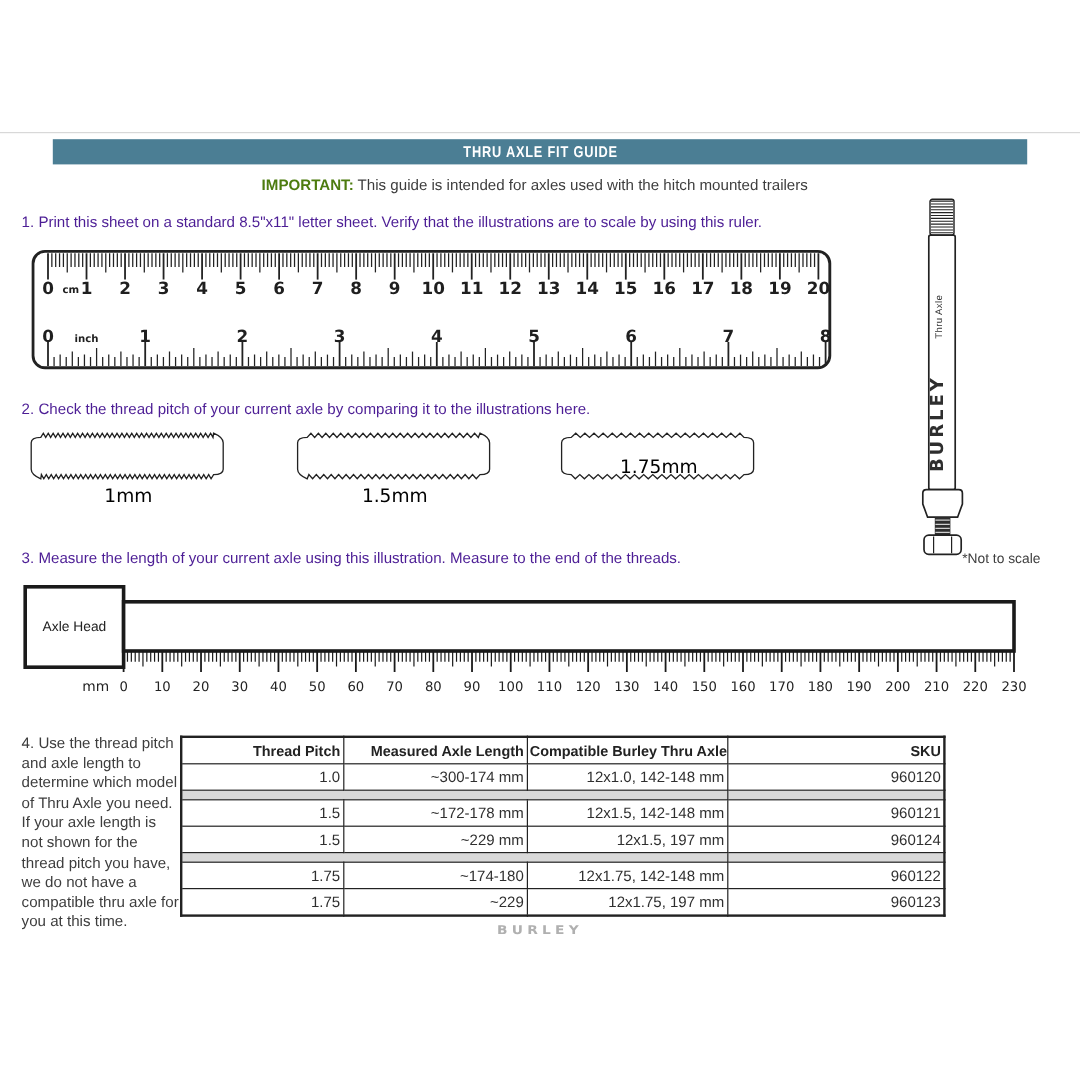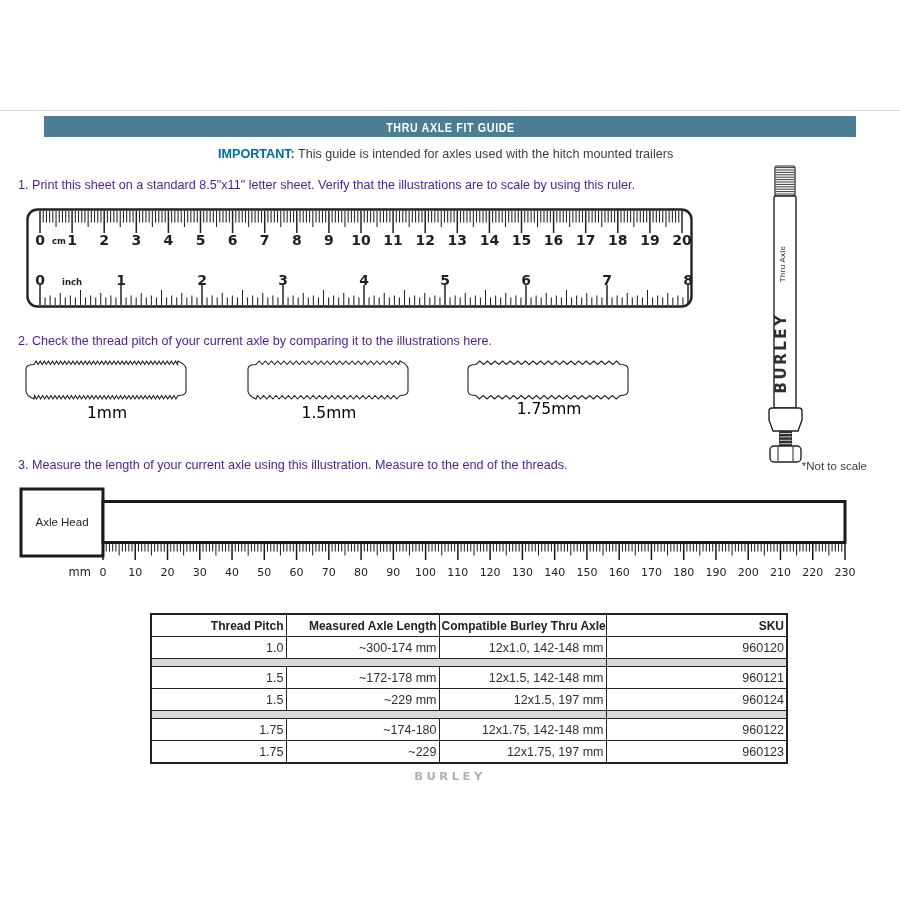--- a/index.html
+++ b/index.html
@@ -11,21 +11,21 @@
   .topline{left:0;top:110px;width:900px;height:1px;background:#d8d8d8;}
   .titlebar{
     left:44px;top:116px;width:812px;height:21px;background:var(--accent,#4b7e94);
     text-align:center;line-height:21px;
   }
   .titlebar .ttl{
     display:inline-block;color:#fff;font-weight:700;font-size:13px;letter-spacing:.8px;
     transform:scaleX(.82);transform-origin:center;white-space:nowrap;
   }
   .important{left:218px;top:147px;font-size:12.6px;white-space:nowrap;color:#3d3d3d;}
-  .important b{color:#0369a1;}
+  .important b{color:#4d7c0f;}
   .step{font-size:12.6px;color:#4c1d95;white-space:nowrap;}
   .step4{left:18px;top:611px;width:132px;font-size:12.6px;line-height:1.32;color:#3d3d3d;white-space:normal;}
   .rnum{font-family:"DejaVu Sans",sans-serif;font-weight:700;font-size:14px;fill:#1f1f1f;}
   .runit{font-family:"DejaVu Sans",sans-serif;font-weight:700;font-size:8.5px;fill:#1f1f1f;}
   .mnum{font-family:"DejaVu Sans",sans-serif;font-size:11px;fill:#222;}
   .munit{font-family:"DejaVu Sans",sans-serif;font-size:11.5px;fill:#222;}
   .headlbl{font-family:"Liberation Sans",sans-serif;font-size:11.5px;fill:#222;}
   .threadlbl{font-family:"DejaVu Sans",sans-serif;font-size:15.5px;color:#000000;text-align:center;}
   .axtext{font-family:"Liberation Sans",sans-serif;font-size:8px;fill:#333;letter-spacing:.3px;}
   .axbrand{font-family:"DejaVu Sans",sans-serif;font-size:15px;font-weight:700;fill:#2e2e2e;letter-spacing:2.5px;}
@@ -478,21 +478,21 @@
     </svg>
   <svg class="abs" style="left:246px;top:357px;" width="166" height="46" viewBox="0 0 166 46">
       <path id="zig1" fill="#fff" stroke="#222" stroke-width="1.1" d="M 2 12 Q 2 7.5 10 7.5 L 13.1 4 L 16.2 7.5 L 19.3 4 L 22.4 7.5 L 25.5 4 L 28.6 7.5 L 31.7 4 L 34.8 7.5 L 37.9 4 L 41.0 7.5 L 44.1 4 L 47.2 7.5 L 50.3 4 L 53.4 7.5 L 56.5 4 L 59.6 7.5 L 62.7 4 L 65.8 7.5 L 68.9 4 L 72.0 7.5 L 75.1 4 L 78.2 7.5 L 81.3 4 L 84.4 7.5 L 87.5 4 L 90.6 7.5 L 93.7 4 L 96.8 7.5 L 99.9 4 L 103.0 7.5 L 106.1 4 L 109.2 7.5 L 112.3 4 L 115.4 7.5 L 118.5 4 L 121.6 7.5 L 124.7 4 L 127.8 7.5 L 130.9 4 L 134.0 7.5 L 137.1 4 L 140.2 7.5 L 143.3 4 L 146.4 7.5 L 149.5 4 L 152.6 7.5 L 154.0 4 Q 162 7.5 162 12 L 162 34 Q 162 38.5 154 38.5 L 150.9 42 L 147.8 38.5 L 144.7 42 L 141.6 38.5 L 138.5 42 L 135.4 38.5 L 132.3 42 L 129.2 38.5 L 126.1 42 L 123.0 38.5 L 119.9 42 L 116.8 38.5 L 113.7 42 L 110.6 38.5 L 107.5 42 L 104.4 38.5 L 101.3 42 L 98.2 38.5 L 95.1 42 L 92.0 38.5 L 88.9 42 L 85.8 38.5 L 82.7 42 L 79.6 38.5 L 76.5 42 L 73.4 38.5 L 70.3 42 L 67.2 38.5 L 64.1 42 L 61.0 38.5 L 57.9 42 L 54.8 38.5 L 51.7 42 L 48.6 38.5 L 45.5 42 L 42.4 38.5 L 39.3 42 L 36.2 38.5 L 33.1 42 L 30.0 38.5 L 26.9 42 L 23.8 38.5 L 20.7 42 L 17.6 38.5 L 14.5 42 L 11.4 38.5 L 10.0 42 Q 2 38.5 2 34 Z"></path>
     </svg>
   <svg class="abs" style="left:466px;top:357px;" width="166" height="46" viewBox="0 0 166 46">
       <path id="zig2" fill="#fff" stroke="#222" stroke-width="1.1" d="M 2 12 Q 2 7.5 10 7.5 L 13.8 4 L 17.6 7.5 L 21.4 4 L 25.2 7.5 L 29.0 4 L 32.8 7.5 L 36.6 4 L 40.4 7.5 L 44.2 4 L 48.0 7.5 L 51.8 4 L 55.6 7.5 L 59.4 4 L 63.2 7.5 L 67.0 4 L 70.8 7.5 L 74.6 4 L 78.4 7.5 L 82.2 4 L 86.0 7.5 L 89.8 4 L 93.6 7.5 L 97.4 4 L 101.2 7.5 L 105.0 4 L 108.8 7.5 L 112.6 4 L 116.4 7.5 L 120.2 4 L 124.0 7.5 L 127.8 4 L 131.6 7.5 L 135.4 4 L 139.2 7.5 L 143.0 4 L 146.8 7.5 L 150.6 4 L 154.0 7.5 Q 162 7.5 162 12 L 162 34 Q 162 38.5 154 38.5 L 150.2 42 L 146.4 38.5 L 142.6 42 L 138.8 38.5 L 135.0 42 L 131.2 38.5 L 127.4 42 L 123.6 38.5 L 119.8 42 L 116.0 38.5 L 112.2 42 L 108.4 38.5 L 104.6 42 L 100.8 38.5 L 97.0 42 L 93.2 38.5 L 89.4 42 L 85.6 38.5 L 81.8 42 L 78.0 38.5 L 74.2 42 L 70.4 38.5 L 66.6 42 L 62.8 38.5 L 59.0 42 L 55.2 38.5 L 51.4 42 L 47.6 38.5 L 43.8 42 L 40.0 38.5 L 36.2 42 L 32.4 38.5 L 28.6 42 L 24.8 38.5 L 21.0 42 L 17.2 38.5 L 13.4 42 L 10.0 38.5 Q 2 38.5 2 34 Z"></path>
     </svg>
 
   <div class="abs threadlbl" style="left:24px;top:404px;width:166px;">1mm</div>
   <div class="abs threadlbl" style="left:246px;top:404px;width:166px;">1.5mm</div>
-  <div class="abs threadlbl" style="left:466px;top:400px;width:166px;">1.75mm</div>
+  <div class="abs threadlbl" style="left:466px;top:380px;width:166px;">1.75mm</div>
 
   <div class="abs step" style="left:18px;top:458px;">3. Measure the length of your current axle using this illustration. Measure to the end of the threads.</div>
 
   <svg class="abs" style="left:15px;top:486px;" width="852" height="96" viewBox="0 0 852 96">
     <rect x="6" y="3" width="82" height="67" fill="#fff" stroke="#1a1a1a" stroke-width="3"></rect>
     <text class="headlbl" x="47" y="40" text-anchor="middle">Axle Head</text>
     <rect x="88" y="15.5" width="742" height="41" fill="#fff" stroke="#1a1a1a" stroke-width="3"></rect>
     <g id="mr-ticks">
         <line x1="88" y1="57" x2="88" y2="74" stroke="#1a1a1a" stroke-width="1.5"></line>
         <line x1="91.22608695652174" y1="57" x2="91.22608695652174" y2="65.5" stroke="#1a1a1a" stroke-width="1"></line>
@@ -748,20 +748,21 @@
         <text x="668.695652173913" y="90" text-anchor="middle" class="mnum">180</text>
         <text x="700.9565217391305" y="90" text-anchor="middle" class="mnum">190</text>
         <text x="733.2173913043479" y="90" text-anchor="middle" class="mnum">200</text>
         <text x="765.4782608695652" y="90" text-anchor="middle" class="mnum">210</text>
         <text x="797.7391304347826" y="90" text-anchor="middle" class="mnum">220</text>
         <text x="830" y="90" text-anchor="middle" class="mnum">230</text>
       </g>
     <text class="munit" x="76" y="90" text-anchor="end">mm</text>
   </svg>
 
+  <div class="abs step4">4. Use the thread pitch and axle length to determine which model of Thru Axle you need. If your axle length is not shown for the thread pitch you have, we do not have a compatible thru axle for you at this time.</div>
 
   <table class="fit-table abs" style="left:150px;top:613px;">
     <colgroup>
       <col style="width:135px">
         <col style="width:153px">
         <col style="width:167px">
         <col style="width:181px">
     </colgroup>
     <thead>
         <tr id="fit-thead-row">

